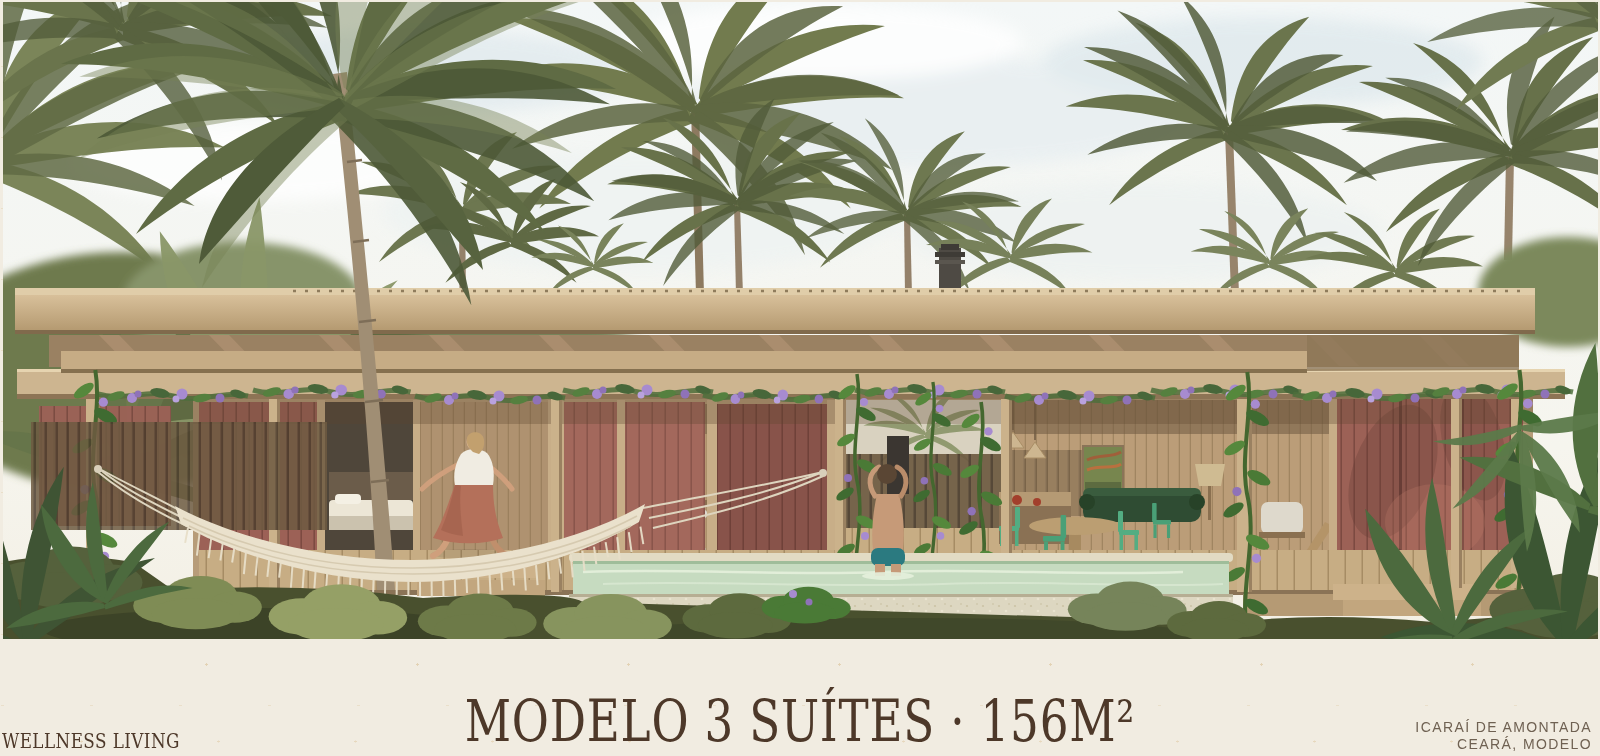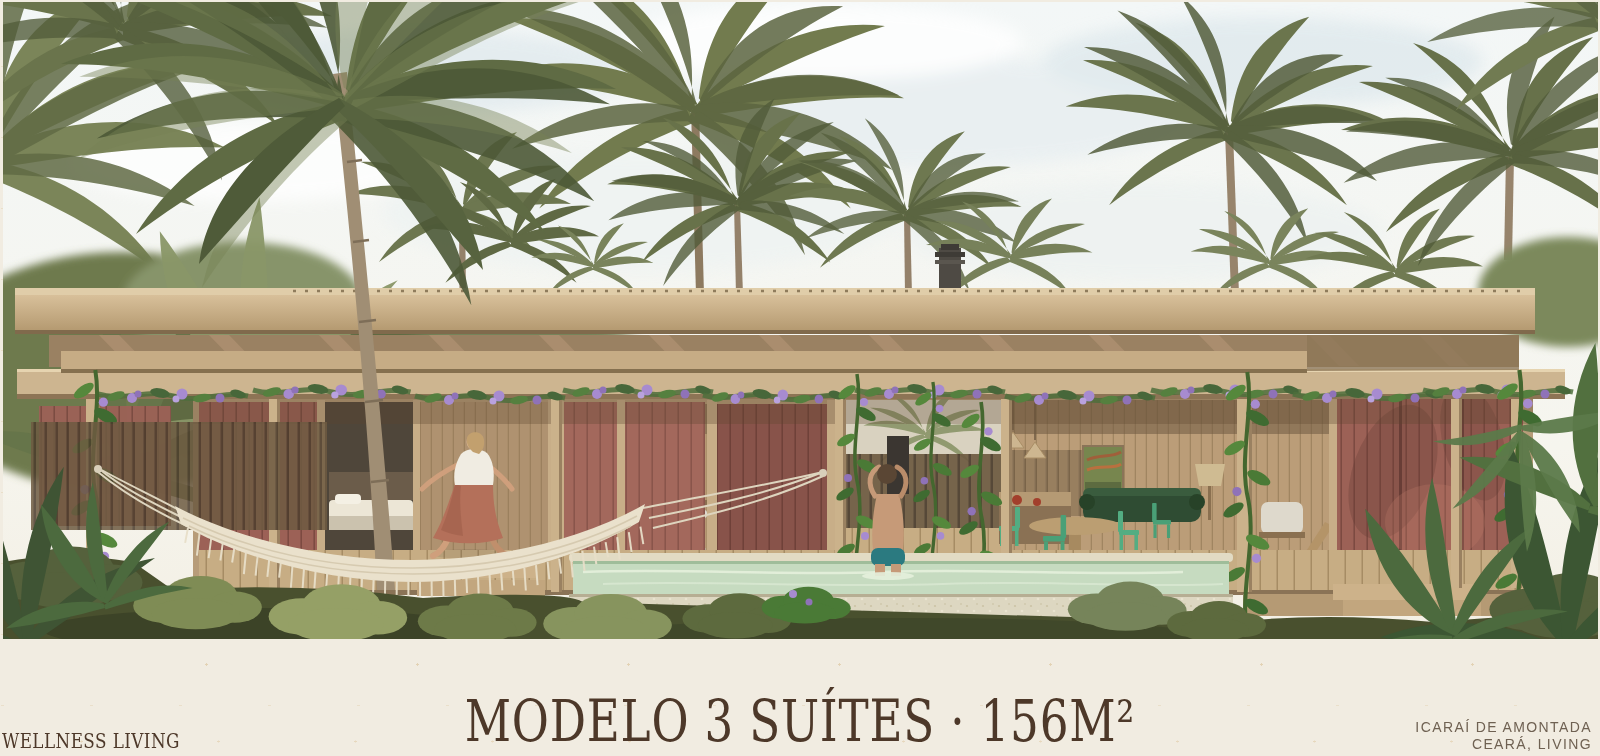--- a/index.html
+++ b/index.html
@@ -518,14 +518,14 @@
   <use href="#fan" transform="translate(1588,500) scale(1.1) rotate(16)" fill="#52703f"></use>
   <use href="#fan" transform="translate(1520,430) scale(.8) rotate(165)" fill="#5c7a4a" opacity=".95"></use>
 </g>
 </svg>
 </div>
 
 <div class="slide-title">MODELO 3 SUÍTES · 156M²</div>
 <div class="brand">WELLNESS LIVING</div>
 <div class="location">
   <div>ICARAÍ DE AMONTADA</div>
-  <div>CEARÁ, LIVING</div>
+  <div>CEARÁ, MODELO</div>
 </div>
 
 </body></html>

